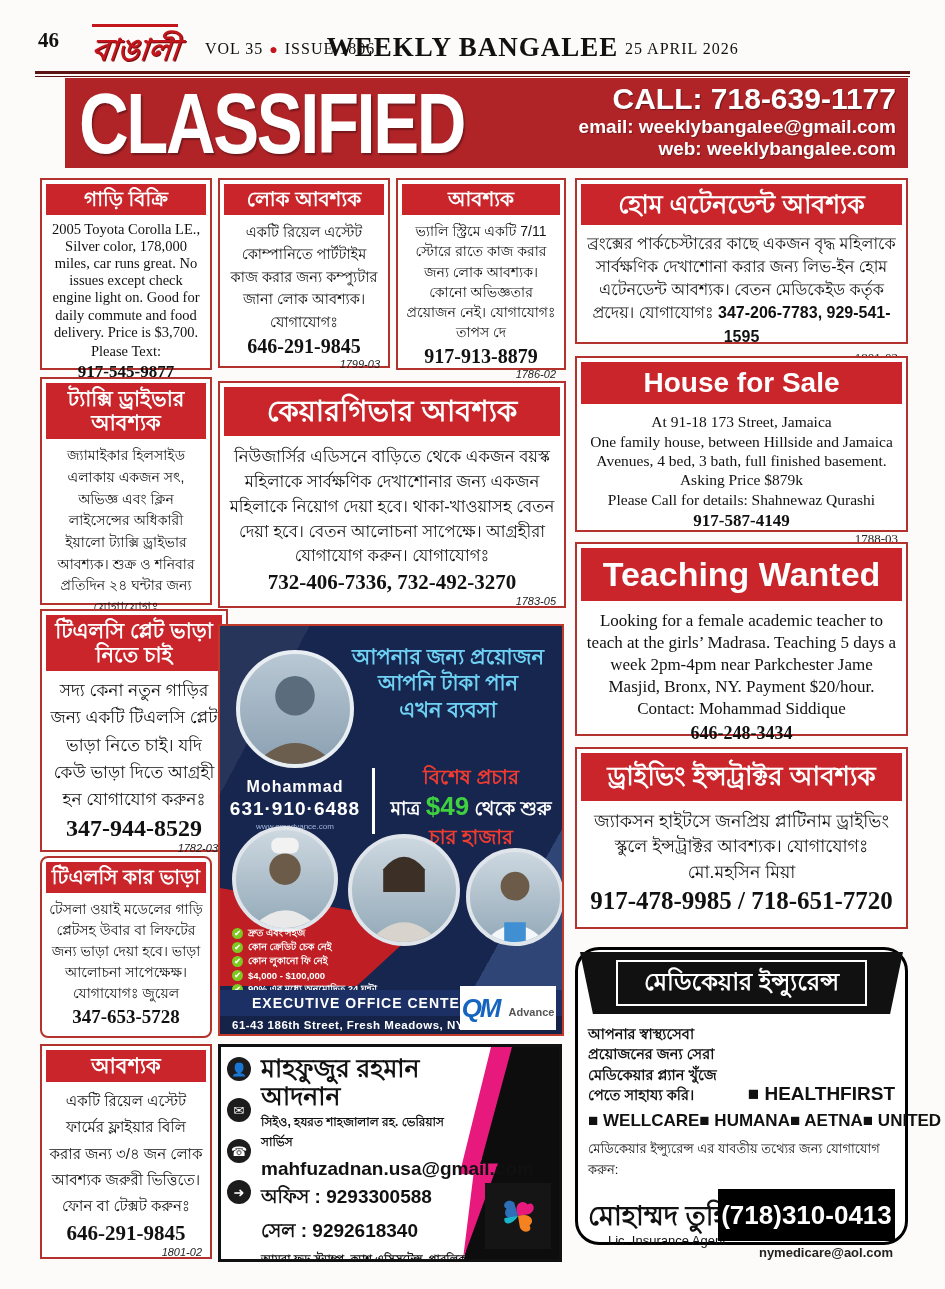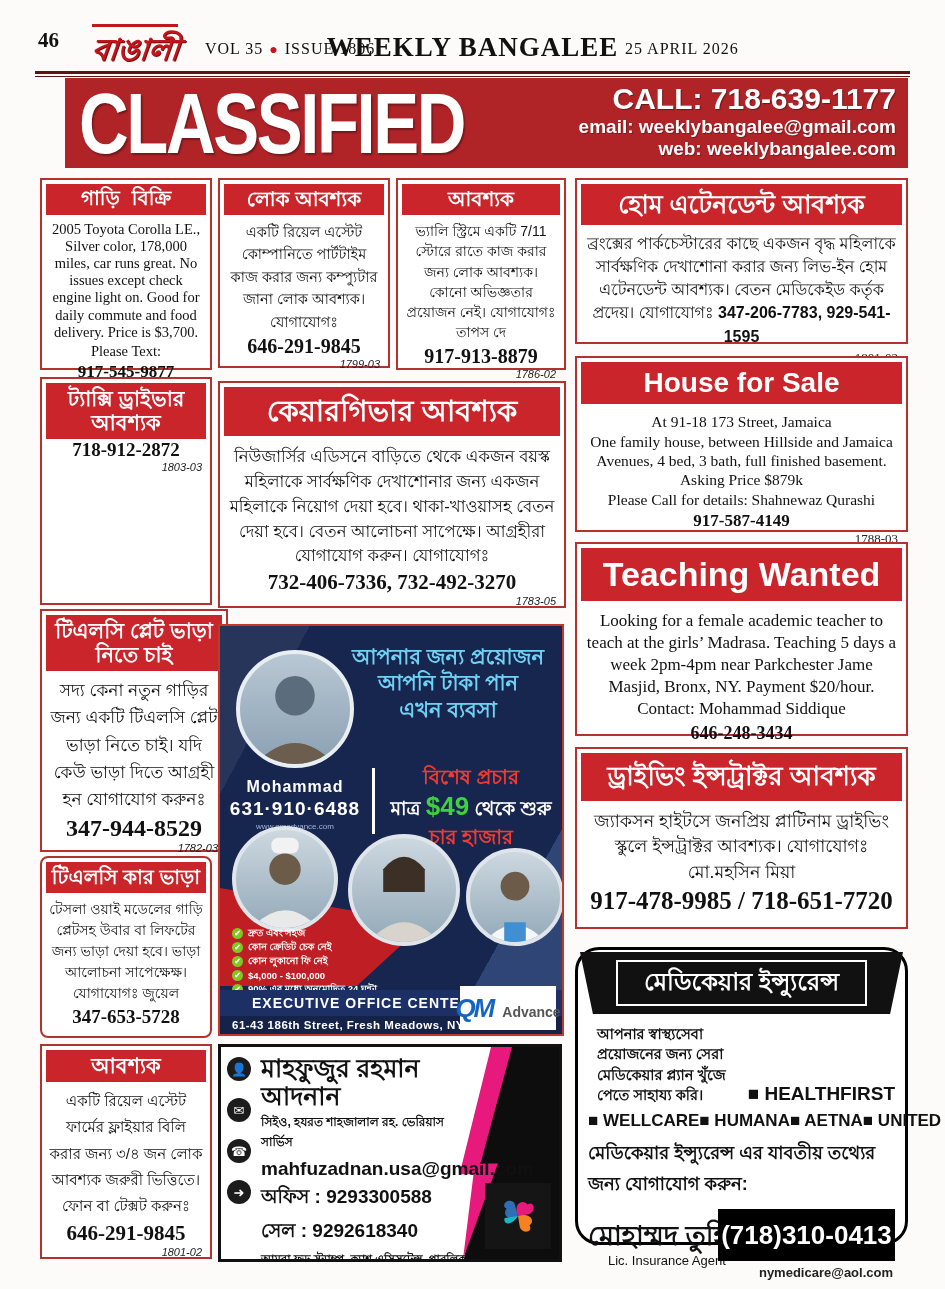--- a/index.html
+++ b/index.html
@@ -33,25 +33,25 @@
   .ad { position:absolute; background:#fff; border:2px solid #b3322e; }
   .ad-header { margin:4px 4px 0 4px; background:#c9252b; color:#fff; text-align:center; font-weight:bold; padding:4px 2px; line-height:1.15; }
   .ad-body { text-align:center; padding:6px 7px 2px 7px; font-family:"Liberation Serif", serif; }
   .ad-phone { text-align:center; font-weight:bold; font-family:"Liberation Serif", serif; }
   .ad-ref { text-align:right; font:italic 11px "Liberation Sans", sans-serif; color:#222; padding:0 8px 3px 0; }
   .bn { font-family:"Liberation Sans", sans-serif; }
   
   .medicare { position:absolute; background:#fff; border:3px solid #000; }
   .med-head { position:relative; height:62px; background:#111; clip-path:polygon(0 0,100% 0,96% 100%,4% 100%); margin:2px; }
   .med-head-box { position:absolute; left:36px; right:36px; top:8px; bottom:8px; border:2px solid #fff; display:flex; align-items:center; justify-content:center; color:#fff; font-weight:bold; font-size:24px; }
-  .med-row { display:flex; padding:8px 10px 0 10px;margin-left:9px; }
+  .med-row { display:flex; padding:8px 10px 0 10px; }
   .med-body { font-weight:bold; font-size:14.5px; width:58%; line-height:1.4; }
   .med-brand { font-weight:bold; font-size:17px; white-space:nowrap; }
   .med-brands-row { display:flex; justify-content:space-between; padding:6px 10px 0 10px; }
-  .med-info { font-weight:bold; font-size:18px; padding:8px 22px 0 10px; }
+  .med-info { font-weight:normal; font-size:13px; padding:8px 22px 0 10px; }
   .med-bottom { position:relative; margin-top:8px; height:86px; }
   .med-agent { position:absolute; left:10px; top:6px; font-weight:900; font-size:27px; }
   .med-agent-title { position:absolute; left:30px; top:44px; font-size:13px; }
   .med-phonebox { position:absolute; left:140px; right:10px; top:0; height:52px; background:#000; color:#fff; display:flex; align-items:center; justify-content:center; font-weight:900; font-size:26px; }
   .med-email { position:absolute; right:12px; top:56px; font-size:13px; font-weight:bold; color:#222; }
   
   .qm { position:absolute; border:2px solid #c0392b; overflow:hidden;
         background:linear-gradient(118deg, rgba(255,255,255,.07) 0 16%, rgba(255,255,255,0) 16%),
                    linear-gradient(299deg, rgba(110,150,220,.28) 0 20%, rgba(110,150,220,0) 20%),
                    #17264f; }
@@ -68,21 +68,21 @@
   .qm-promo2 .amt { color:#3fd13f; font-size:26px; }
   .qm-promo3 { color:#ef3b30; font-weight:900; font-size:20px; }
   .qm-circle { position:absolute; border-radius:50%; border:4px solid #dfe5ea; background:linear-gradient(180deg,#cdd8e0,#93a9b8); overflow:hidden; }
   .qm-checks { position:absolute; left:12px; top:300px; }
   .qm-check-row { display:flex; align-items:center; height:14px; color:#fff; font-weight:bold; font-size:9.5px; }
   .qm-check { display:inline-flex; align-items:center; justify-content:center; width:11px; height:11px; border-radius:50%; background:#7ec820; color:#fff; font-size:8px; margin-right:5px; }
   .qm-exec { position:absolute; left:0; bottom:18px; width:100%; height:26px; background:#1d3066; color:#fff; font-weight:bold; font-size:14px; letter-spacing:1px; display:flex; align-items:center; padding-left:32px; }
   .qm-addr { position:absolute; left:0; bottom:0; width:100%; height:18px; color:#fff; font-weight:bold; font-size:11.5px; letter-spacing:.5px; display:flex; align-items:center; padding-left:12px; background:#152348; }
   .qm-logobox { position:absolute; right:6px; bottom:4px; width:96px; height:44px; background:#fff; display:flex; align-items:center; justify-content:center; }
   .qm-logo-qm { color:#1565c0; font-weight:900; font-size:26px; font-style:italic; letter-spacing:-2px; }
-  .qm-logo-adv { color:#555; font-weight:bold; font-size:14px; margin-left:9px; margin-top:8px; }
+  .qm-logo-adv { color:#555; font-weight:bold; font-size:11px; margin-left:9px; margin-top:8px; }
   
   .adnan { position:absolute; background:#fff; border:3px solid #111; overflow:hidden; }
   .adnan-black { position:absolute; right:0; top:0; width:36%; height:100%; background:#0d0d0d; clip-path:polygon(52% 0, 100% 0, 100% 100%, 22% 100%); }
   .adnan-pink { position:absolute; right:40px; top:0; width:70px; height:100%; background:#e8197d; clip-path:polygon(60% 0, 90% 0, 45% 55%, 70% 55%, 20% 100%, 35% 60%, 15% 60%); }
   .adnan-flower { position:absolute; right:8px; bottom:10px; width:66px; height:66px; background:#151515; display:flex; align-items:center; justify-content:center; }
   .adnan-icons { position:absolute; left:6px; top:10px; width:28px; }
   .adnan-ic { width:24px; height:24px; border-radius:50%; background:#1c1c1c; color:#fff; font-size:13px; display:flex; align-items:center; justify-content:center; margin-bottom:17px; }
   .adnan-content { position:absolute; left:40px; top:8px; width:62%; }
   .adnan-title { font-weight:900; font-size:25px; line-height:1.1; }
   .adnan-sub { font-weight:bold; font-size:12px; margin-top:3px; }
@@ -111,29 +111,30 @@
   <div class="banner">
     <div class="banner-title">CLASSIFIED</div>
     <div class="banner-contact">
       <div class="banner-call">CALL: 718-639-1177</div>
       <div class="banner-email">email: weeklybangalee@gmail.com</div>
       <div class="banner-web">web: weeklybangalee.com</div>
     </div>
   </div>
 
   <div class="ad" style="left:40px; top:178px; width:172px; height:192px;">
-    <div class="ad-header bn" style="font-size:20px;font-family:Liberation Mono, monospace;">গাড়ি বিক্রি</div>
+    <div class="ad-header bn" style="font-size:20px;">গাড়ি বিক্রি</div>
     <div class="ad-body" style="font-size:14.5px; line-height:1.18;">2005 Toyota Corolla LE., Silver color, 178,000 miles, car runs great. No issues except check engine light on. Good for daily commute and food delivery. Price is $3,700.</div>
     <div class="ad-body" style="padding-top:0; font-size:14.5px;">Please Text:</div>
     <div class="ad-phone" style="font-size:17px;">917-545-9877</div>
     <div class="ad-ref">17805-03</div>
   </div>
 
   <div class="ad" style="left:40px; top:377px; width:172px; height:228px;">
     <div class="ad-header bn" style="font-size:21px;">ট্যাক্সি ড্রাইভার আবশ্যক</div>
+    <div class="ad-body bn" style="font-size:14px; line-height:1.55;">জ্যামাইকার হিলসাইড এলাকায় একজন সৎ, অভিজ্ঞ এবং ক্লিন লাইসেন্সের অধিকারী ইয়ালো ট্যাক্সি ড্রাইভার আবশ্যক। শুক্র ও শনিবার প্রতিদিন ২৪ ঘন্টার জন্য যোগাযোগঃ</div>
     <div class="ad-phone" style="font-size:19px;">718-912-2872</div>
     <div class="ad-ref">1803-03</div>
   </div>
 
   <div class="ad" style="left:40px; top:609px; width:188px; height:243px;">
     <div class="ad-header bn" style="font-size:21px;">টিএলসি প্লেট ভাড়া নিতে চাই</div>
     <div class="ad-body bn" style="font-size:17px; line-height:1.6;">সদ্য কেনা নতুন গাড়ির জন্য একটি টিএলসি প্লেট ভাড়া নিতে চাই। যদি কেউ ভাড়া দিতে আগ্রহী হন যোগাযোগ করুনঃ</div>
     <div class="ad-phone" style="font-size:24px;">347-944-8529</div>
     <div class="ad-ref">1782-03</div>
   </div>

